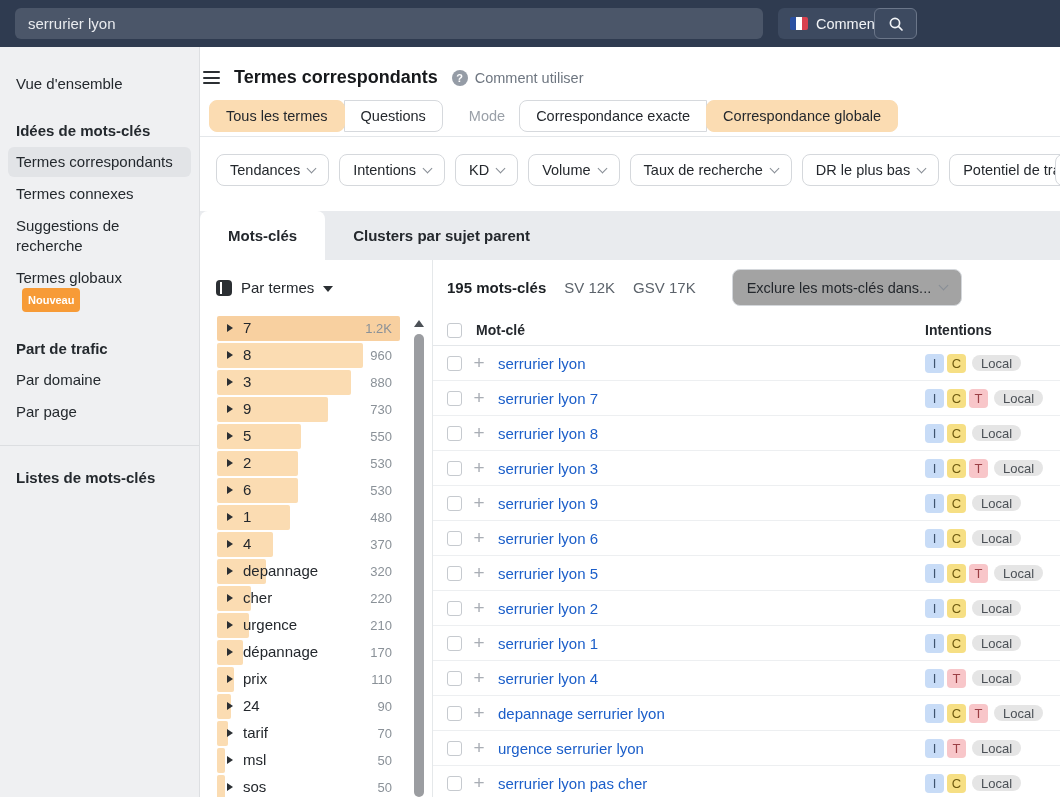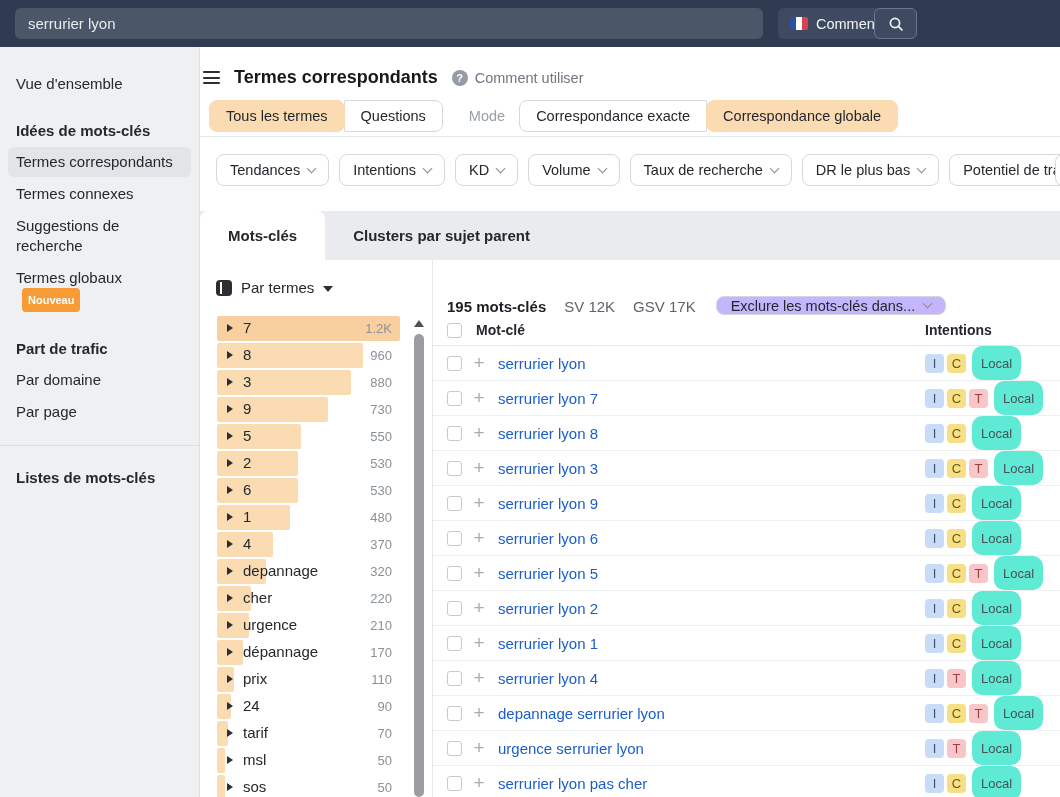--- a/index.html
+++ b/index.html
@@ -67,39 +67,39 @@
   .bar-row.hl .bar-fill { background:#f8d0a0; }
   .bar-row .tri { position:absolute; left:10px; top:9px; width:0; height:0; border-top:4.5px solid transparent; border-bottom:4.5px solid transparent; border-left:6px solid #2b2f33; }
   .bar-lbl { position:absolute; left:26px; top:4px; font-size:15px; color:#24282d; white-space:nowrap; }
   .bar-val { position:absolute; right:40px; top:6px; font-size:13px; color:#8a9198; }
   .mini-scroll { position:absolute; right:8px; top:58px; bottom:0; width:10px; }
   .scroll-arrow { position:absolute; top:2px; left:0; width:0; height:0; border-left:5px solid transparent; border-right:5px solid transparent; border-bottom:7px solid #4c5157; cursor:pointer; }
   .scroll-thumb { position:absolute; top:16px; bottom:0; left:0; width:10px; background:#9b9da1; border-radius:5px; cursor:grab; }
 
   
   .kw-table { flex:1; position:relative; }
-  .table-toolbar { height:55px; display:flex; align-items:flex-end; padding-left:14px; font-size:15px; }
+  .table-toolbar { height:55px; display:flex; align-items:center; padding-left:14px; font-size:15px; }
   .tt-count { font-weight:700; color:#1c2024; }
   .tt-stat { color:#5c636b; margin-left:18px; }
-  .exclude-btn { margin-left:20px; height:19px; padding:0 14px; background:#c4b5fd; border:1px solid #d4d7db; border-radius:8px; display:flex; align-items:center; gap:9px; font-size:14.5px; color:#24282d; cursor:pointer; font-family:inherit; }
+  .exclude-btn { margin-left:36px; height:37px; padding:0 14px; background:#a3a3a3; border:1px solid #d4d7db; border-radius:8px; display:flex; align-items:center; gap:9px; font-size:14.5px; color:#24282d; cursor:pointer; font-family:inherit; }
   .thead { height:31px; display:flex; align-items:center; border-bottom:1px solid #e4e7ea; font-size:14px; font-weight:700; color:#24282d; position:relative; }
   .cbox { width:15px; height:15px; border:1px solid #c6cacf; border-radius:3px; background:#fff; flex:0 0 15px; cursor:pointer; }
   .thead .cbox { margin-left:14px; }
   .th-kw { margin-left:14px; }
   .col-int { position:absolute; left:492px; }
   .trow { height:35px; display:flex; align-items:center; border-bottom:1px solid #edeff1; position:relative; }
   .trow .cbox { margin-left:14px; }
   .plus { width:16px; margin-left:9px; color:#a9aeb5; font-size:19px; line-height:16px; text-align:center; cursor:pointer; user-select:none; }
   .kw-link { margin-left:11px; font-size:15px; color:#1b5ec9; text-decoration:none; cursor:pointer; }
   .int-cell { position:absolute; left:492px; display:flex; align-items:center; gap:3px; }
   .ib { width:19px; height:19px; border-radius:4px; display:flex; align-items:center; justify-content:center; font-size:13px; }
   .ib.b-I { background:#c8dcf7; color:#3f546e; }
   .ib.b-C { background:#f6df84; color:#6e5a10; }
   .ib.b-T { background:#f8c6c9; color:#9c3f45; }
-  .ib-local { height:34px; border-radius:10px; background:#5eead4; color:#4b5056; font-size:13px; display:flex; align-items:center; padding:0 9px; margin-left:3px; }
+  .ib-local { height:16px; border-radius:10px; background:#e5e5e5; color:#4b5056; font-size:13px; display:flex; align-items:center; padding:0 9px; margin-left:3px; }
 </style>
 </head>
 <body>
 
 <div class="app">
 
   <header class="topbar">
     <input class="search-input" value="serrurier lyon" style="">
     <div class="country-select">
       <span class="flag">

